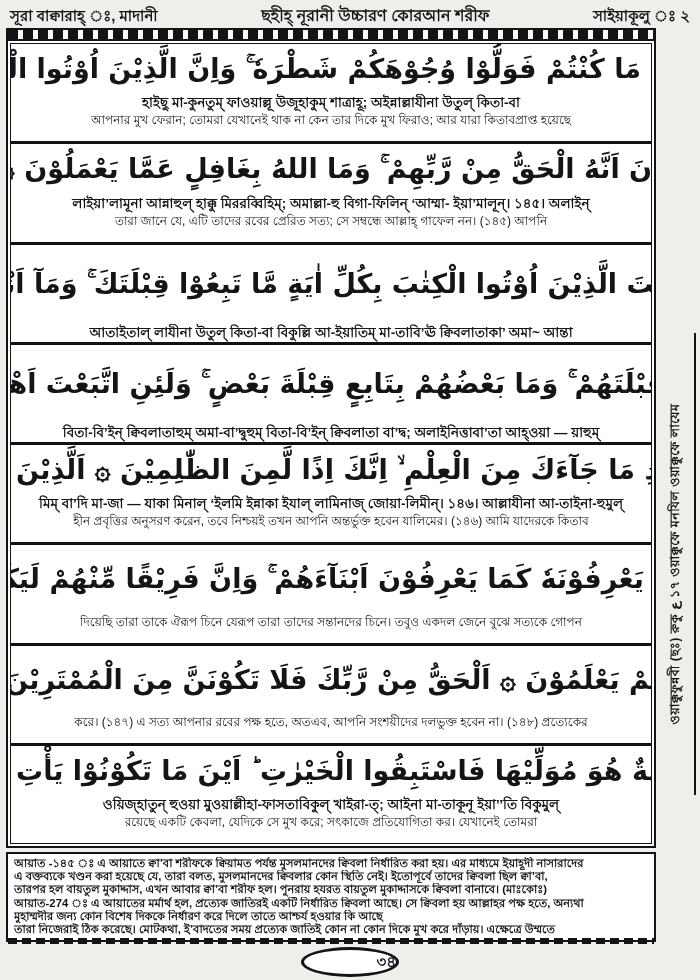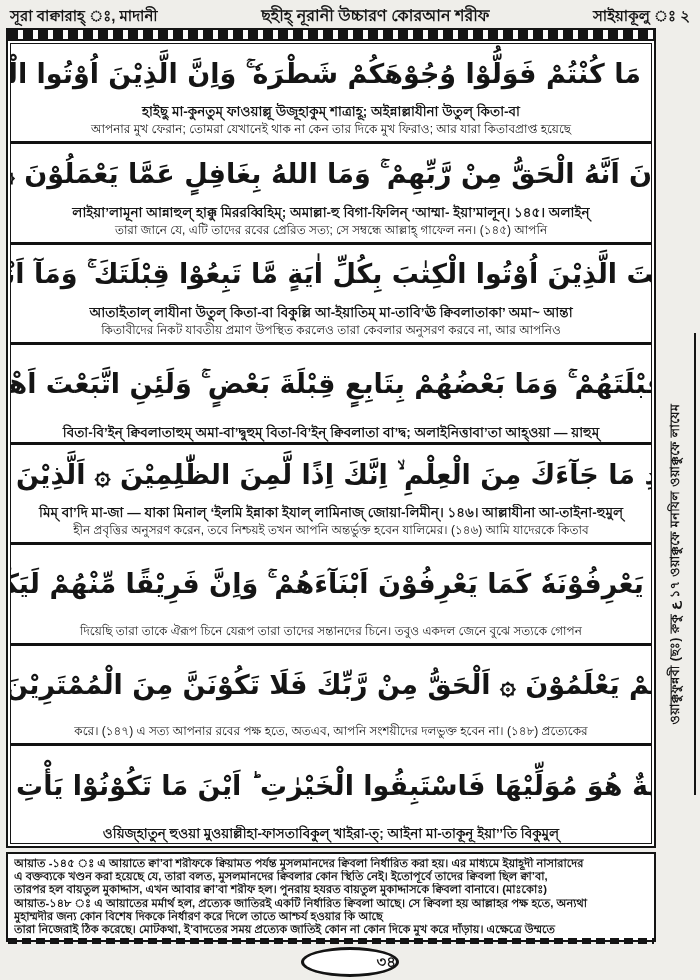--- a/index.html
+++ b/index.html
@@ -37,21 +37,21 @@
     flex:1;display:flex;align-items:center;justify-content:center;
     direction:rtl;font-family:"DejaVu Sans",sans-serif;
     font-size:27px;font-weight:bold;white-space:nowrap;padding:0 4px;
   }
   .translit{
     flex:0 0 auto;text-align:center;font-weight:bold;font-size:13.5px;
     line-height:18px;white-space:nowrap;overflow:hidden;padding:0 4px;
   }
   .translation{
     flex:0 0 auto;text-align:center;font-weight:normal;font-size:12px;
-    line-height:16px;white-space:nowrap;overflow:hidden;padding:0 4px 4px;
+    line-height:16px;white-space:nowrap;overflow:hidden;padding:0 4px 13px;
   }
   
   .margin-box{
     position:absolute;left:660px;top:333px;width:34px;height:462px;
     border-right:2px solid #141414;
   }
   .margin-text{
     position:absolute;left:676px;top:564px;
     transform:translate(-50%,-50%) rotate(-90deg);
     transform-origin:center;white-space:nowrap;
@@ -103,21 +103,20 @@
 
       <section class="block">
         <div class="arabic" dir="rtl">لَيَعْلَمُوْنَ اَنَّهُ الْحَقُّ مِنْ رَّبِّهِمْ ۚ وَمَا اللهُ بِغَافِلٍ عَمَّا يَعْمَلُوْنَ ۞ وَلَئِنْ</div>
         <div class="translit">লাইয়া’লামূনা আন্নাহুল্ হাক্কু মিররব্বিহিম্; অমাল্লা-হু বিগা-ফিলিন্ ‘আম্মা- ইয়া’মালূন্। ১৪৫। অলাইন্</div>
         <div class="translation">তারা জানে যে, এটি তাদের রবের প্রেরিত সত্য; সে সম্বন্ধে আল্লাহ্ গাফেল নন। (১৪৫) আপনি</div>
       </section>
 
       <section class="block">
         <div class="arabic" dir="rtl">اَتَيْتَ الَّذِيْنَ اُوْتُوا الْكِتٰبَ بِكُلِّ اٰيَةٍ مَّا تَبِعُوْا قِبْلَتَكَ ۚ وَمَآ اَنْتَ</div>
         <div class="translit">আতাইতাল্ লাযীনা উতুল্ কিতা-বা বিকুল্লি আ-ইয়াতিম্ মা-তাবি’ঊ ক্বিবলাতাকা’ অমা~ আন্তা</div>
-        <div class="translation">কিতাবীদের নিকট যাবতীয় প্রমাণ উপস্থিত করলেও তারা কেবলার অনুসরণ করবে না, আর আপনিও</div>
       </section>
 
       <section class="block">
         <div class="arabic" dir="rtl">بِتَابِعٍ قِبْلَتَهُمْ ۚ وَمَا بَعْضُهُمْ بِتَابِعٍ قِبْلَةَ بَعْضٍ ۚ وَلَئِنِ اتَّبَعْتَ اَهْوَآءَهُمْ</div>
         <div class="translit">বিতা-বি’ইন্ ক্বিবলাতাহুম্ অমা-বা’দ্বুহুম্ বিতা-বি’ইন্ ক্বিবলাতা বা’দ্ব; অলাইনিত্তাবা’তা আহ্ওয়া — য়াহুম্</div>
       </section>
 
       <section class="block">
         <div class="arabic" dir="rtl">مِنْ بَعْدِ مَا جَآءَكَ مِنَ الْعِلْمِ ۙ اِنَّكَ اِذًا لَّمِنَ الظّٰلِمِيْنَ ۞ اَلَّذِيْنَ اٰتَيْنٰهُمُ</div>
         <div class="translit">মিম্ বা’দি মা-জা — যাকা মিনাল্ ‘ইলমি ইন্নাকা ইযাল্ লামিনাজ্ জোয়া-লিমীন্। ১৪৬। আল্লাযীনা আ-তাইনা-হুমুল্</div>
@@ -130,33 +129,34 @@
       </section>
 
       <section class="block">
         <div class="arabic" dir="rtl">الْحَقَّ وَهُمْ يَعْلَمُوْنَ ۞ اَلْحَقُّ مِنْ رَّبِّكَ فَلَا تَكُوْنَنَّ مِنَ الْمُمْتَرِيْنَ ۞ وَلِكُلٍّ</div>
         <div class="translation">করে। (১৪৭) এ সত্য আপনার রবের পক্ষ হতে, অতএব, আপনি সংশয়ীদের দলভুক্ত হবেন না। (১৪৮) প্রত্যেকের</div>
       </section>
 
       <section class="block">
         <div class="arabic" dir="rtl">وِّجْهَةٌ هُوَ مُوَلِّيْهَا فَاسْتَبِقُوا الْخَيْرٰتِ ؕ اَيْنَ مَا تَكُوْنُوْا يَأْتِ بِكُمُ</div>
         <div class="translit">ওয়িজ্‌হাতুন্ হুওয়া মুওয়াল্লীহা-ফাসতাবিকুল্ খাইরা-ত্; আইনা মা-তাকূনূ ইয়া’’তি বিকুমুল্</div>
+        <div class="translation">রয়েছে একটি কেবলা, যেদিকে সে মুখ করে; সৎকাজে প্রতিযোগিতা কর। যেখানেই তোমরা</div>
       </section>
 
     </div>
   </div>
 
   <div class="margin-box"></div>
   <div class="margin-text">ওয়াক্কুফুন্নবী (ছঃ) রুকু  ع ১৭  ওয়াক্কুফে মনযিল  ওয়াক্কুফে লাযেম</div>
 
   <div class="footer-box">
     <div class="fline">আয়াত -১৪৫ ঃ এ আয়াতে ক্বা’বা শরীফকে ক্বিয়ামত পর্যন্ত মুসলমানদের ক্বিবলা নির্ধারিত করা হয়। এর মাধ্যমে ইয়াহূদী নাসারাদের</div>
     <div class="fline">এ বক্তব্যকে খণ্ডন করা হয়েছে যে, তারা বলত, মুসলমানদের ক্বিবলার কোন স্থিতি নেই। ইতোপূর্বে তাদের ক্বিবলা ছিল ক্বা’বা,</div>
     <div class="fline">তারপর হল বায়তুল মুকাদ্দাস, এখন আবার ক্বা’বা শরীফ হল। পুনরায় হযরত বায়তুল মুকাদ্দাসকে ক্বিবলা বানাবে। (মাঃকোঃ)</div>
-    <div class="fline">আয়াত-১৪৮ ঃ এ আয়াতের মর্মার্থ হল, প্রত্যেক জাতিরই একটি নির্ধারিত ক্বিবলা আছে। সে ক্বিবলা হয় আল্লাহর পক্ষ হতে, অন্যথা</div>
+    <div class="fline">আয়াত-274 ঃ এ আয়াতের মর্মার্থ হল, প্রত্যেক জাতিরই একটি নির্ধারিত ক্বিবলা আছে। সে ক্বিবলা হয় আল্লাহর পক্ষ হতে, অন্যথা</div>
     <div class="fline">মুহাম্মদীর জন্য কোন বিশেষ দিককে নির্ধারণ করে দিলে তাতে আশ্চর্য হওয়ার কি আছে</div>
     <div class="fline">তারা নিজেরাই ঠিক করেছে। মোটকথা, ই’বাদতের সময় প্রত্যেক জাতিই কোন না কোন দিকে মুখ করে দাঁড়ায়। এক্ষেত্রে উম্মতে</div>
   </div>
   <div class="footer-chain"></div>
 
   <div class="page-number">৩৪</div>
 
 </div>
 
 </body></html>

